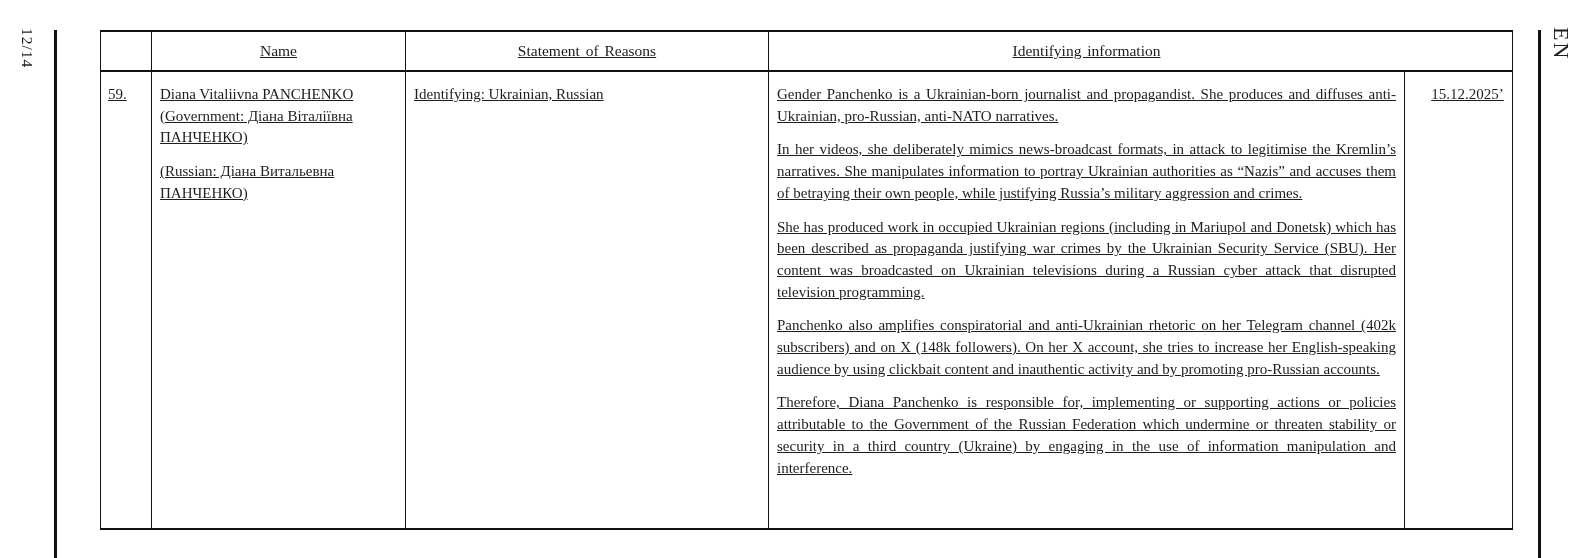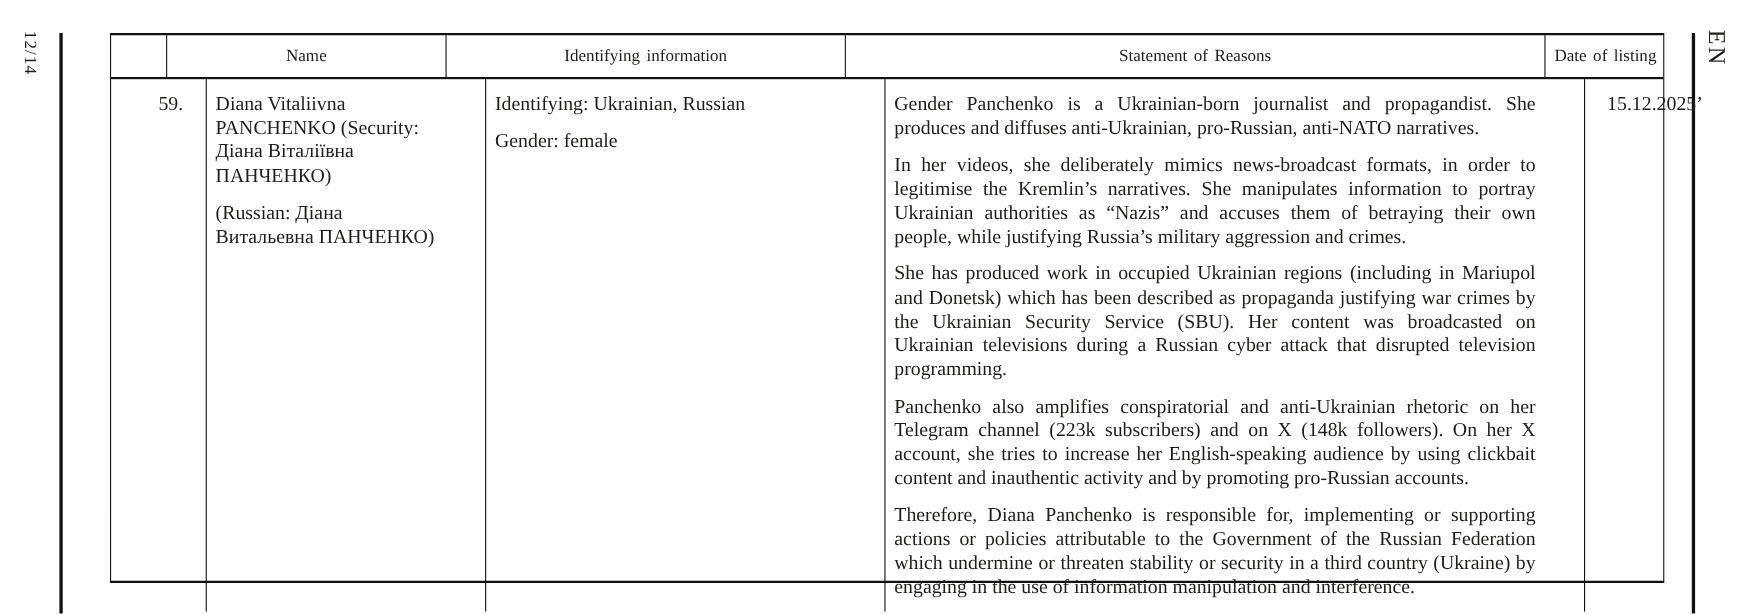--- a/index.html
+++ b/index.html
@@ -63,37 +63,36 @@
   .thead, .trow {
     display: grid;
     grid-template-columns: 50px 254px 363px 636px 110px;
   }
   .thead {
     height: 40px;
     border-bottom: 2.5px solid #111;
   }
   .trow { height: 456px; }
 
-  .th, .td { min-width: 0; }
+  .th, .td { min-width: 0; text-decoration: underline; }
   .c1, .c2, .c3, .c4 { border-left: 1.5px solid #111; }
 
   .th {
     display: flex;
     align-items: center;
     justify-content: center;
     font-size: 15.5px;
     text-align: center;
     word-spacing: 2px;
   }
 
   .td {
     padding: 12px 8px 0 8px;
-    font-size: 18px;
+    font-size: 15px;
     line-height: 21.7px;
-    margin-left: 36px;
   }
   .td p { margin: 0 0 12px 0; }
   .td.num {
     padding-left: 7px;
     text-align: left;
   }
   .td.justify p { text-align: justify; }
   .td.date { text-align: center; padding-left: 20px; padding-right: 4px; }
 </style>
 </head>
@@ -106,44 +105,42 @@
 
   <div class="page-number">12/14</div>
 
   <div class="lang-label">EN</div>
 
   <div class="doc-table">
 
     <div class="thead">
       <div class="th c0"></div>
       <div class="th c1">Name</div>
+      <div class="th c3">Statement of Reasons</div>
       <div class="th c2">Identifying information</div>
-      <div class="th c3">Statement of Reasons</div>
-      <div class="th c4">Date of listing</div>
     </div>
 
     <div class="trow">
 
       <div class="td c0 num">59.</div>
 
       <div class="td c1">
-        <p>Diana Vitaliivna PANCHENKO (Security: Діана Віталіївна ПАНЧЕНКО)</p>
+        <p>Diana Vitaliivna PANCHENKO (Government: Діана Віталіївна ПАНЧЕНКО)</p>
         <p>(Russian: Діана Витальевна ПАНЧЕНКО)</p>
       </div>
 
       <div class="td c2">
         <p>Identifying: Ukrainian, Russian</p>
-        <p>Gender: female</p>
       </div>
 
       <div class="td c3 justify">
         <p>Gender Panchenko is a Ukrainian-born journalist and propagandist. She produces and diffuses anti-Ukrainian, pro-Russian, anti-NATO narratives.</p>
-        <p>In her videos, she deliberately mimics news-broadcast formats, in order to legitimise the Kremlin’s narratives. She manipulates information to portray Ukrainian authorities as “Nazis” and accuses them of betraying their own people, while justifying Russia’s military aggression and crimes.</p>
+        <p>In her videos, she deliberately mimics news-broadcast formats, in attack to legitimise the Kremlin’s narratives. She manipulates information to portray Ukrainian authorities as “Nazis” and accuses them of betraying their own people, while justifying Russia’s military aggression and crimes.</p>
         <p>She has produced work in occupied Ukrainian regions (including in Mariupol and Donetsk) which has been described as propaganda justifying war crimes by the Ukrainian Security Service (SBU). Her content was broadcasted on Ukrainian televisions during a Russian cyber attack that disrupted television programming.</p>
-        <p>Panchenko also amplifies conspiratorial and anti-Ukrainian rhetoric on her Telegram channel (223k subscribers) and on X (148k followers). On her X account, she tries to increase her English-speaking audience by using clickbait content and inauthentic activity and by promoting pro-Russian accounts.</p>
+        <p>Panchenko also amplifies conspiratorial and anti-Ukrainian rhetoric on her Telegram channel (402k subscribers) and on X (148k followers). On her X account, she tries to increase her English-speaking audience by using clickbait content and inauthentic activity and by promoting pro-Russian accounts.</p>
         <p>Therefore, Diana Panchenko is responsible for, implementing or supporting actions or policies attributable to the Government of the Russian Federation which undermine or threaten stability or security in a third country (Ukraine) by engaging in the use of information manipulation and interference.</p>
       </div>
 
       <div class="td c4 date">
         <p>15.12.2025’</p>
       </div>
 
     </div>
   </div>
 </div>

